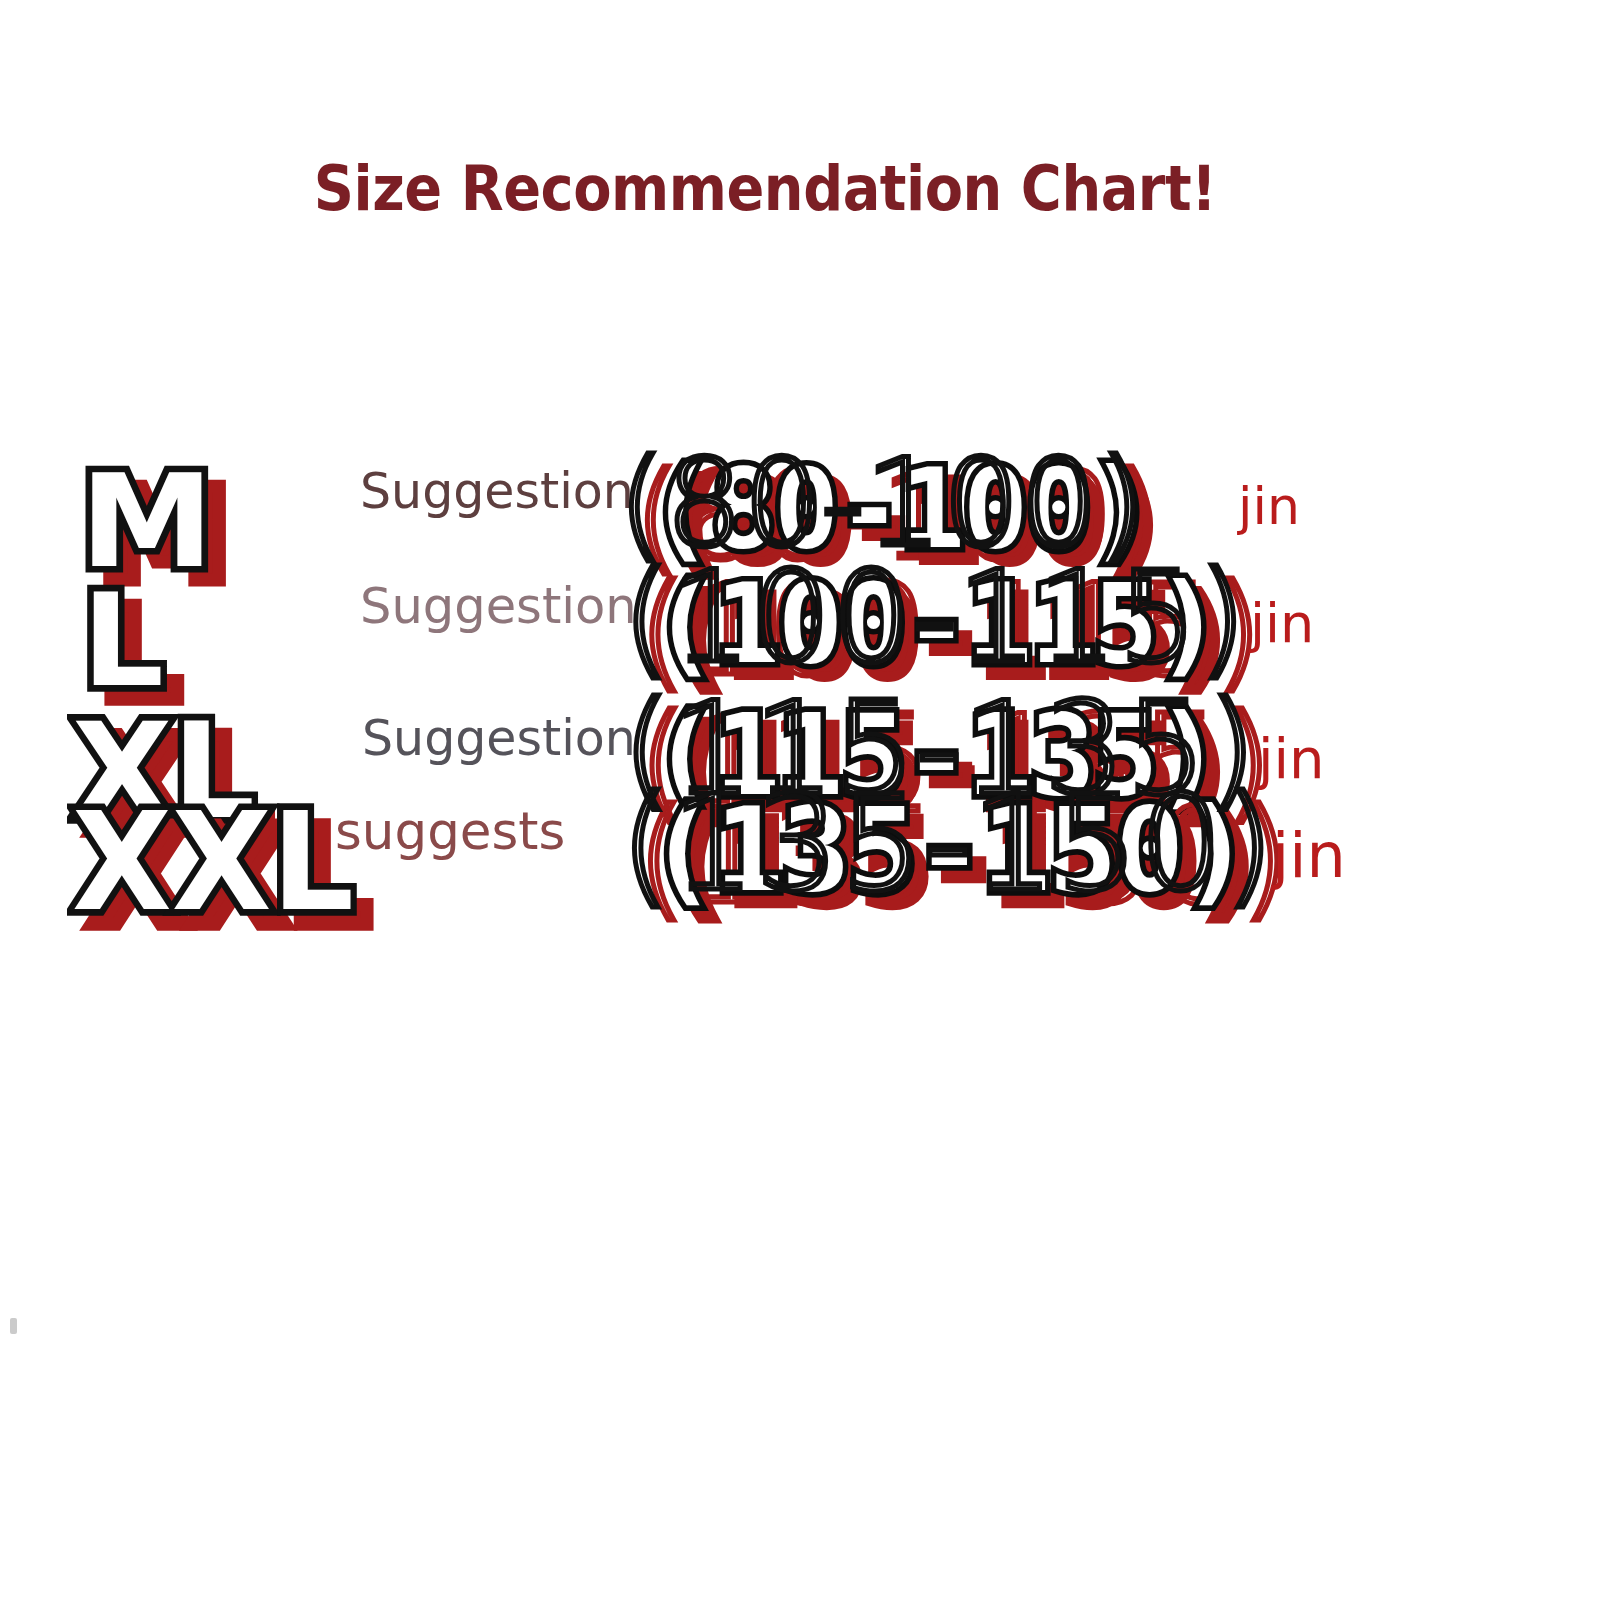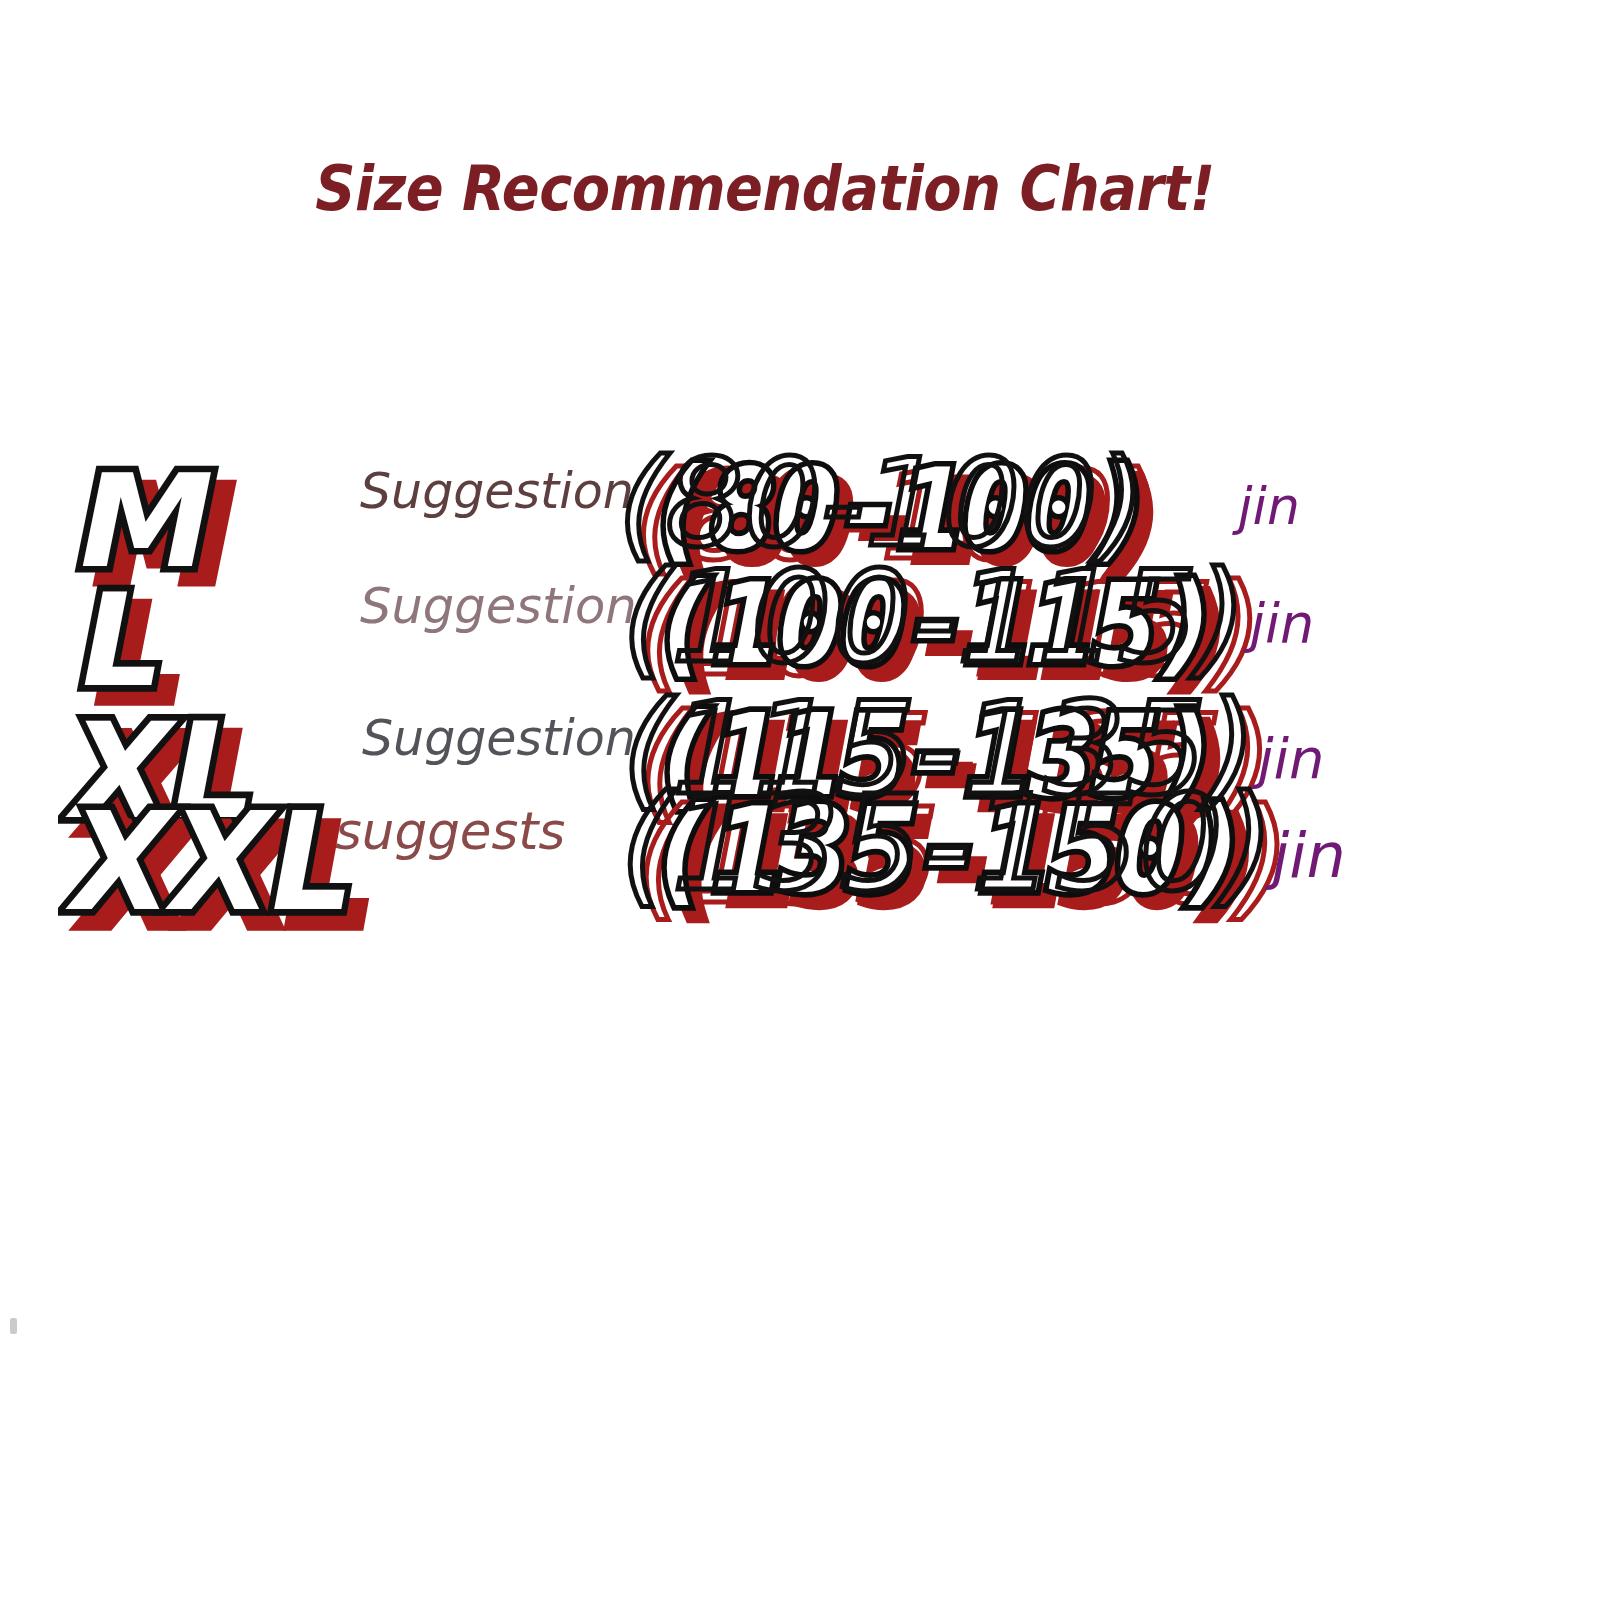--- a/index.html
+++ b/index.html
@@ -7,21 +7,20 @@
     padding: 0;
     background: #ffffff;
   }
   #page {
     position: relative;
     width: 1600px;
     height: 1600px;
     background: #ffffff;
     overflow: hidden;
     font-family: "Liberation Sans", sans-serif;
-    font-style: italic;
   }
 
   
   #title {
     position: absolute;
     left: 0;
     top: 152px;
     width: 1530px;
     text-align: center;
     font-family: "DejaVu Sans", sans-serif;
@@ -159,21 +158,21 @@
   #sb0 { left: 618px; top: 2px;   font-size: 122px; }
   #sb1 { left: 622px; top: 0px;   font-size: 126px; }
   #sb2 { left: 622px; top: -2px;  font-size: 128px; }
   #sb3 { left: 620px; top: 2px;   font-size: 132px; }
 
   
   .jin {
     position: absolute;
     font-family: "DejaVu Sans", sans-serif;
     font-weight: 400;
-    color: #701a75;
+    color: #b91c1c;
     white-space: nowrap;
     line-height: 1;
   }
   #jn0 { left: 1238px; top: 40px; font-size: 52px; }
   #jn1 { left: 1250px; top: 42px; font-size: 54px; }
   #jn2 { left: 1258px; top: 44px; font-size: 56px; }
   #jn3 { left: 1272px; top: 50px; font-size: 62px; }
 
   
   #speck {

